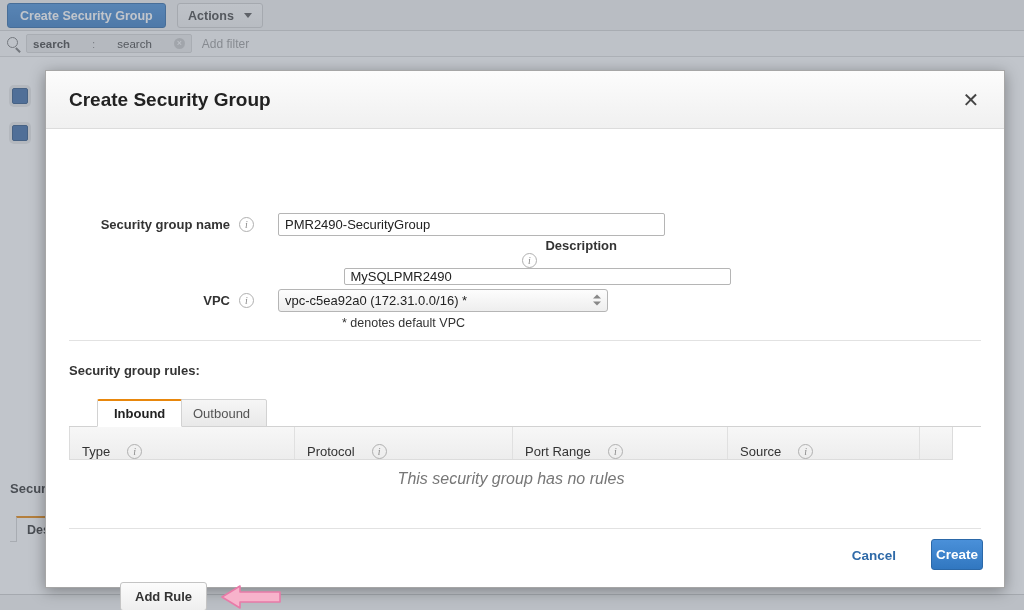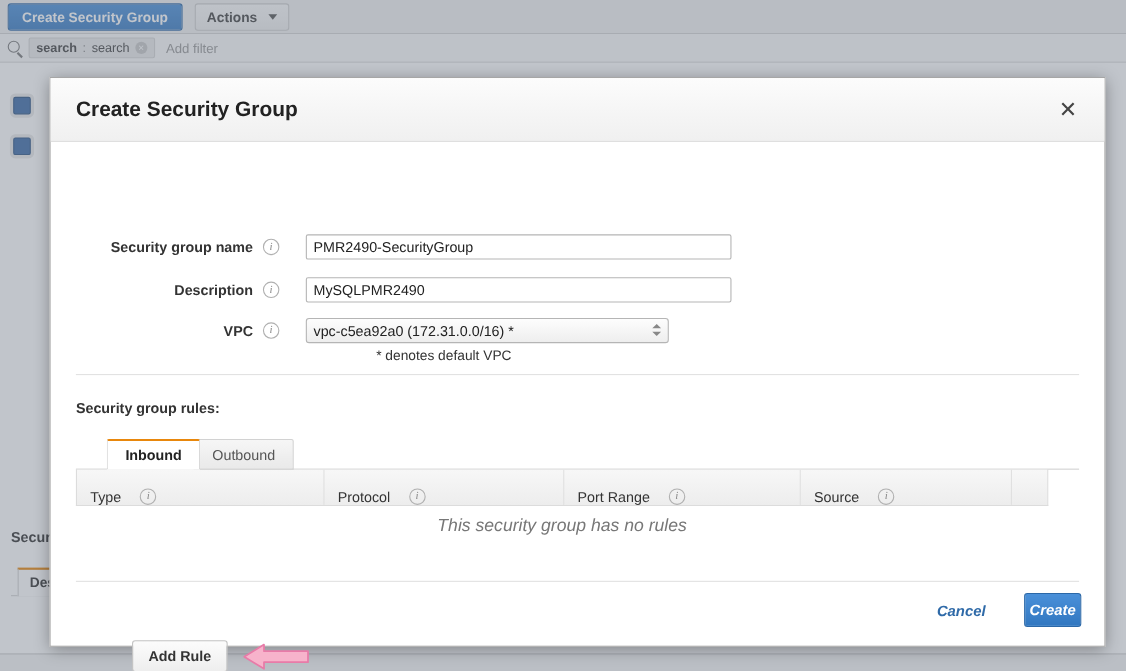--- a/index.html
+++ b/index.html
@@ -75,21 +75,21 @@
   }
   .mag::after {
     content: ""; position: absolute;
     left: 16px; top: 16px;
     width: 6px; height: 1.6px;
     background: #7a7a7a;
     transform: rotate(45deg);
     transform-origin: left center;
   }
   .filter-token {
-    display: flex; align-items: center; gap: 5px;
+    display: flex; align-items: center; gap: 22px;
     height: 19px; padding: 0 6px;
     background: #eaeaea; border: 1px solid #d6d6d6;
     border-radius: 2px;
     font-size: 11.5px;
   }
   .filter-token .k { font-weight: bold; color: #444; }
   .filter-token .c { color: #888; }
   .filter-token .v { color: #444; }
   .token-x {
     width: 11px; height: 11px; border-radius: 50%;
@@ -171,21 +171,21 @@
   }
 
   .modal-body { position: relative; height: 496px; }
 
   .form-row {
     position: absolute; left: 0; width: 100%;
     height: 26px;
     display: flex; align-items: center;
   }
   #row-name { top: 82px; }
-  #row-desc { top: 121px; }
+  #row-desc { top: 109px; flex-direction: column; }
   #row-vpc  { top: 158px; }
 
   .form-label {
     width: 184px; text-align: right;
     font-weight: bold; font-size: 13px; color: #333;
   }
   .info-i {
     width: 15px; height: 15px; margin-left: 9px;
     border: 1px solid #b0b0b0; border-radius: 50%;
     color: #8a8a8a; font-size: 10px; font-style: italic;
@@ -315,21 +315,21 @@
 
   
   .arrow-anno {
     position: absolute; left: 174px; top: 453px;
     width: 62px; height: 30px;
     z-index: 75;
   }
 
   .modal-footer {
     position: absolute; left: 0; bottom: 0;
-    width: 100%; height: 59px; font-style: italic;
+    width: 100%; height: 59px;
   }
   #hr-footer { top: 0; }
   .btn-cancel {
     position: absolute; right: 108px; top: 20px;
     color: #2f6aa8; font-size: 13.5px; font-weight: bold;
   }
   .btn-create {
     position: absolute; right: 21px; top: 11px;
     height: 31px; padding: 0 4px;
     display: flex; align-items: center;

